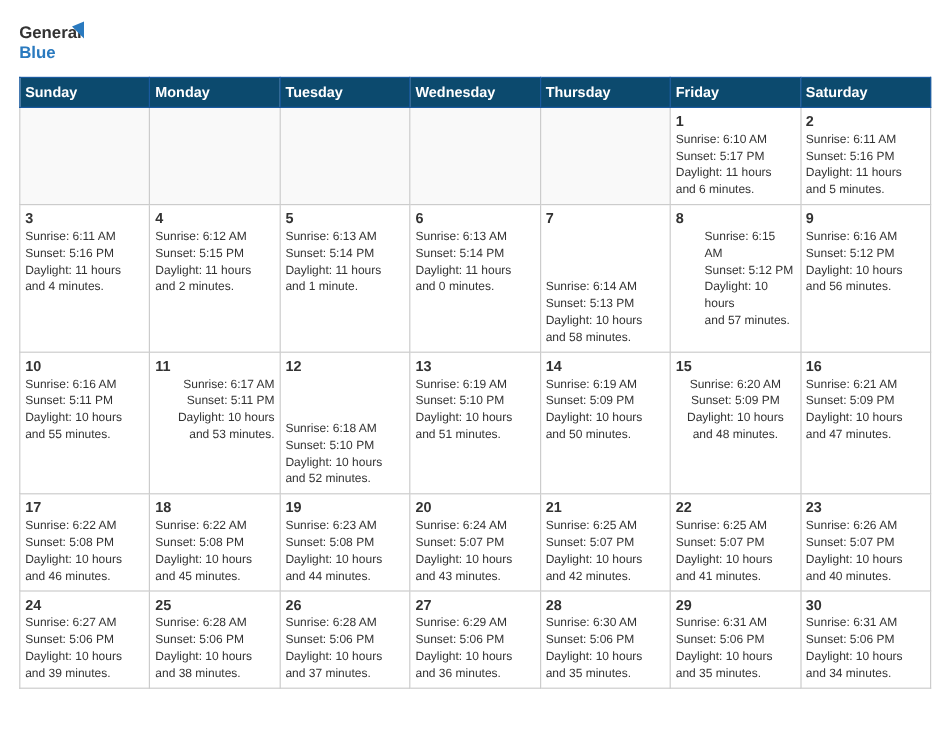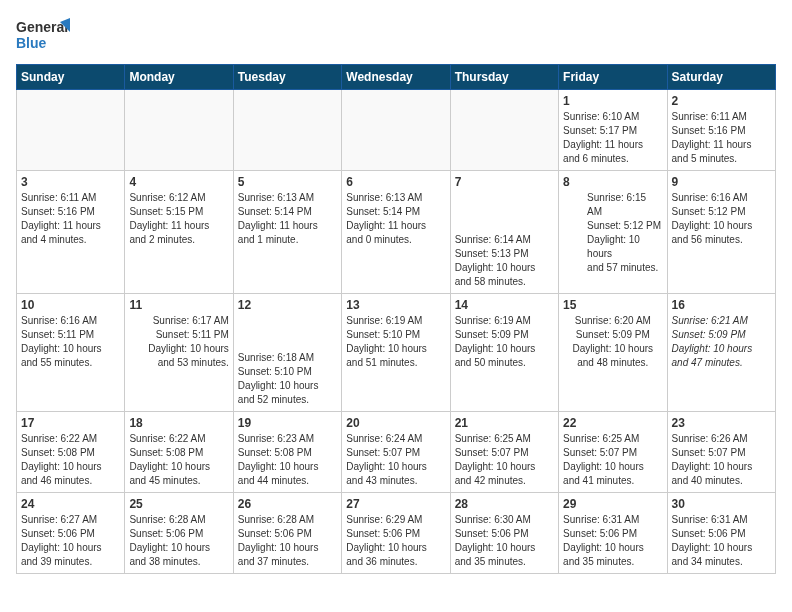--- a/index.html
+++ b/index.html
@@ -211,21 +211,21 @@
         </td>
         <td>
           <span class="day-num">15</span>
           <div class="day-info" style="white-space: pre-line; text-align: center;">Sunrise: 6:20 AM
 Sunset: 5:09 PM
 Daylight: 10 hours
 and 48 minutes.</div>
         </td>
         <td>
           <span class="day-num">16</span>
-          <div class="day-info" style="white-space: pre-line; font-style: italic;">Sunrise: 6:21 AM
+          <div class="day-info" style="white-space: pre-line;">Sunrise: 6:21 AM
 Sunset: 5:09 PM
 Daylight: 10 hours
 and 47 minutes.</div>
         </td>
       </tr>
       <tr>
         <td>
           <span class="day-num">17</span>
           <div class="day-info" style="white-space: pre-line;">Sunrise: 6:22 AM
 Sunset: 5:08 PM

